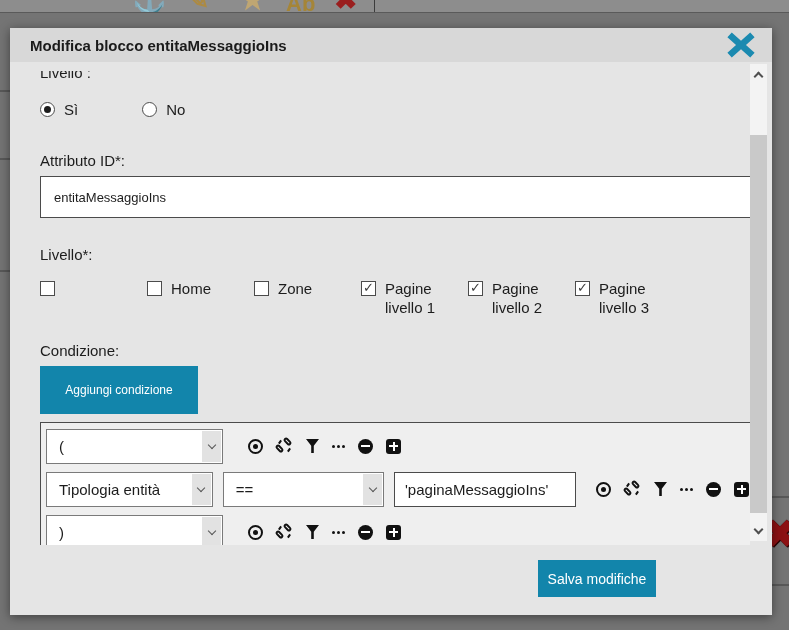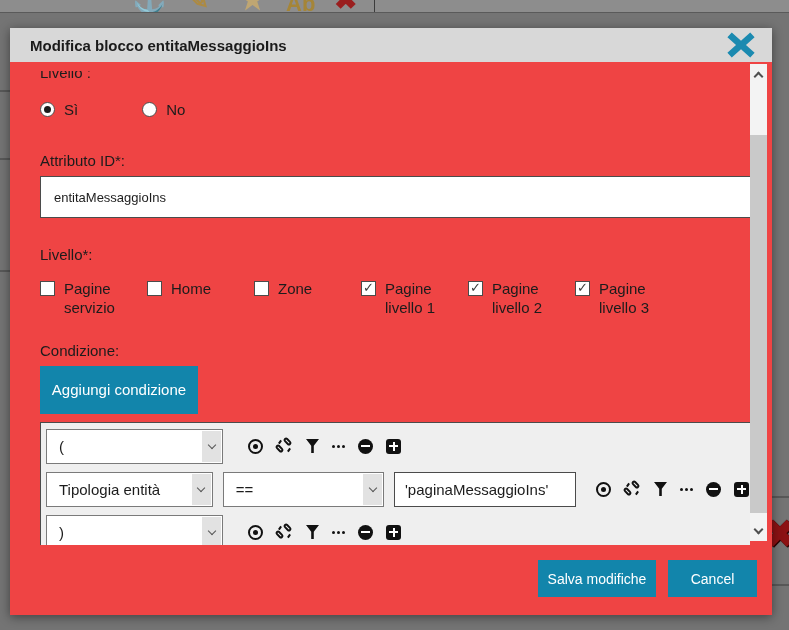--- a/index.html
+++ b/index.html
@@ -11,21 +11,21 @@
   .bg-toolbar { position:absolute; top:0; left:0; width:789px; height:13px;
                 background:#8d8d8d; border-bottom:1px solid #5a5a5a; overflow:hidden; }
   .bg-toolbar .tbicon { position:absolute; top:-17px; font-size:28px; font-weight:bold; opacity:.9; }
   .bg-divider { position:absolute; top:0; left:374px; width:1px; height:13px; background:#3c3c3c; }
   .bg-left-line, .bg-right-line { position:absolute; background:#585858; height:2px; }
   .bg-redx { position:absolute; left:764px; top:512px; font-size:38px; font-weight:bold;
              color:#8c1113; text-shadow:0 0 1px #300, 1px 1px 0 #2a0000; }
 
   
   .modal { position:absolute; left:10px; top:28px; width:762px; height:587px;
-           background:#ef4444; box-shadow:0 2px 10px rgba(0,0,0,.45); }
+           background:#e5e5e5; box-shadow:0 2px 10px rgba(0,0,0,.45); }
   .modal-header { height:34px; background:#d8d8d8; display:flex; align-items:center;
                   justify-content:space-between; padding:0 16px 0 20px; }
   .modal-title { font-size:15px; font-weight:bold; color:#1b1b1b; }
   .close-x { width:30px; height:26px; cursor:pointer; display:flex; align-items:center; }
   .close-x svg { width:30px; height:26px; }
 
   
   .scrollarea { position:absolute; top:43px; left:0; width:740px; height:474px;
                 overflow:hidden; padding-left:30px; }
   .lbl { font-size:15px; color:#1c1c1c; }
@@ -47,21 +47,21 @@
   .chk-opt { display:flex; align-items:flex-start; width:107px; cursor:pointer; }
   .chk-opt:nth-child(4), .chk-opt:nth-child(5) { width:107px; }
   .checkbox { flex:0 0 15px; width:15px; height:15px; border:1px solid #4b4b4b; background:#fff;
               position:relative; margin-right:9px; margin-top:1px; }
   .checkbox.checked::after { content:"\2713"; position:absolute; left:1px; top:-2px;
               font-size:13px; color:#3a3a3a; }
   .chk-label { font-size:15px; color:#1c1c1c; line-height:1.25; width:64px; }
 
   .cond-label { margin-top:24px; }
   .add-cond-btn { margin-top:7px; width:158px; height:48px; border:none; cursor:pointer;
-                  color:#fff; font-size:15px; font-family:"Liberation Sans", sans-serif; }
+                  color:#fff; font-size:12px; font-family:"Liberation Sans", sans-serif; }
 
   
   .cond-panel { margin-top:8px; width:715px; height:136px; background:#efefef;
                 border:1px solid #4b4b4b; padding:6px 5px; }
   .cond-row { display:flex; align-items:center; height:35px; margin-bottom:8px; }
   .sel { position:relative; height:35px; background:#fff; border:1px solid #7a7a7a;
          display:flex; align-items:center; padding-left:12px; font-size:15px; color:#1c1c1c;
          cursor:pointer; }
   .sel-w1 { width:177px; }
   .sel-w2 { width:171px; margin-left:10px; }
@@ -155,21 +155,20 @@
     </div>
 
     <div class="lbl attr-label">Attributo ID*:</div>
     <input class="text-input" type="text" value="entitaMessaggioIns" style="">
 
     <div class="lbl livello-label">Livello*:</div>
 
     <div class="chk-row">
       <span class="chk-opt">
         <span class="checkbox"></span>
-        <span class="chk-label">Pagine servizio</span>
       </span>
       <span class="chk-opt">
         <span class="checkbox"></span>
         <span class="chk-label">Home</span>
       </span>
       <span class="chk-opt">
         <span class="checkbox"></span>
         <span class="chk-label">Zone</span>
       </span>
       <span class="chk-opt">
@@ -277,14 +276,13 @@
     <span class="vs-arrow vs-up">
         <i></i>
       </span>
     <span class="vs-thumb"></span>
     <span class="vs-arrow vs-down">
         <i></i>
       </span>
   </div>
 
   <button class="footer-btn save-btn" style="background:#1285ab">Salva modifiche</button>
-  <button class="footer-btn cancel-btn" style="background:#1285ab">Cancel</button>
 </div>
 
 </body></html>

